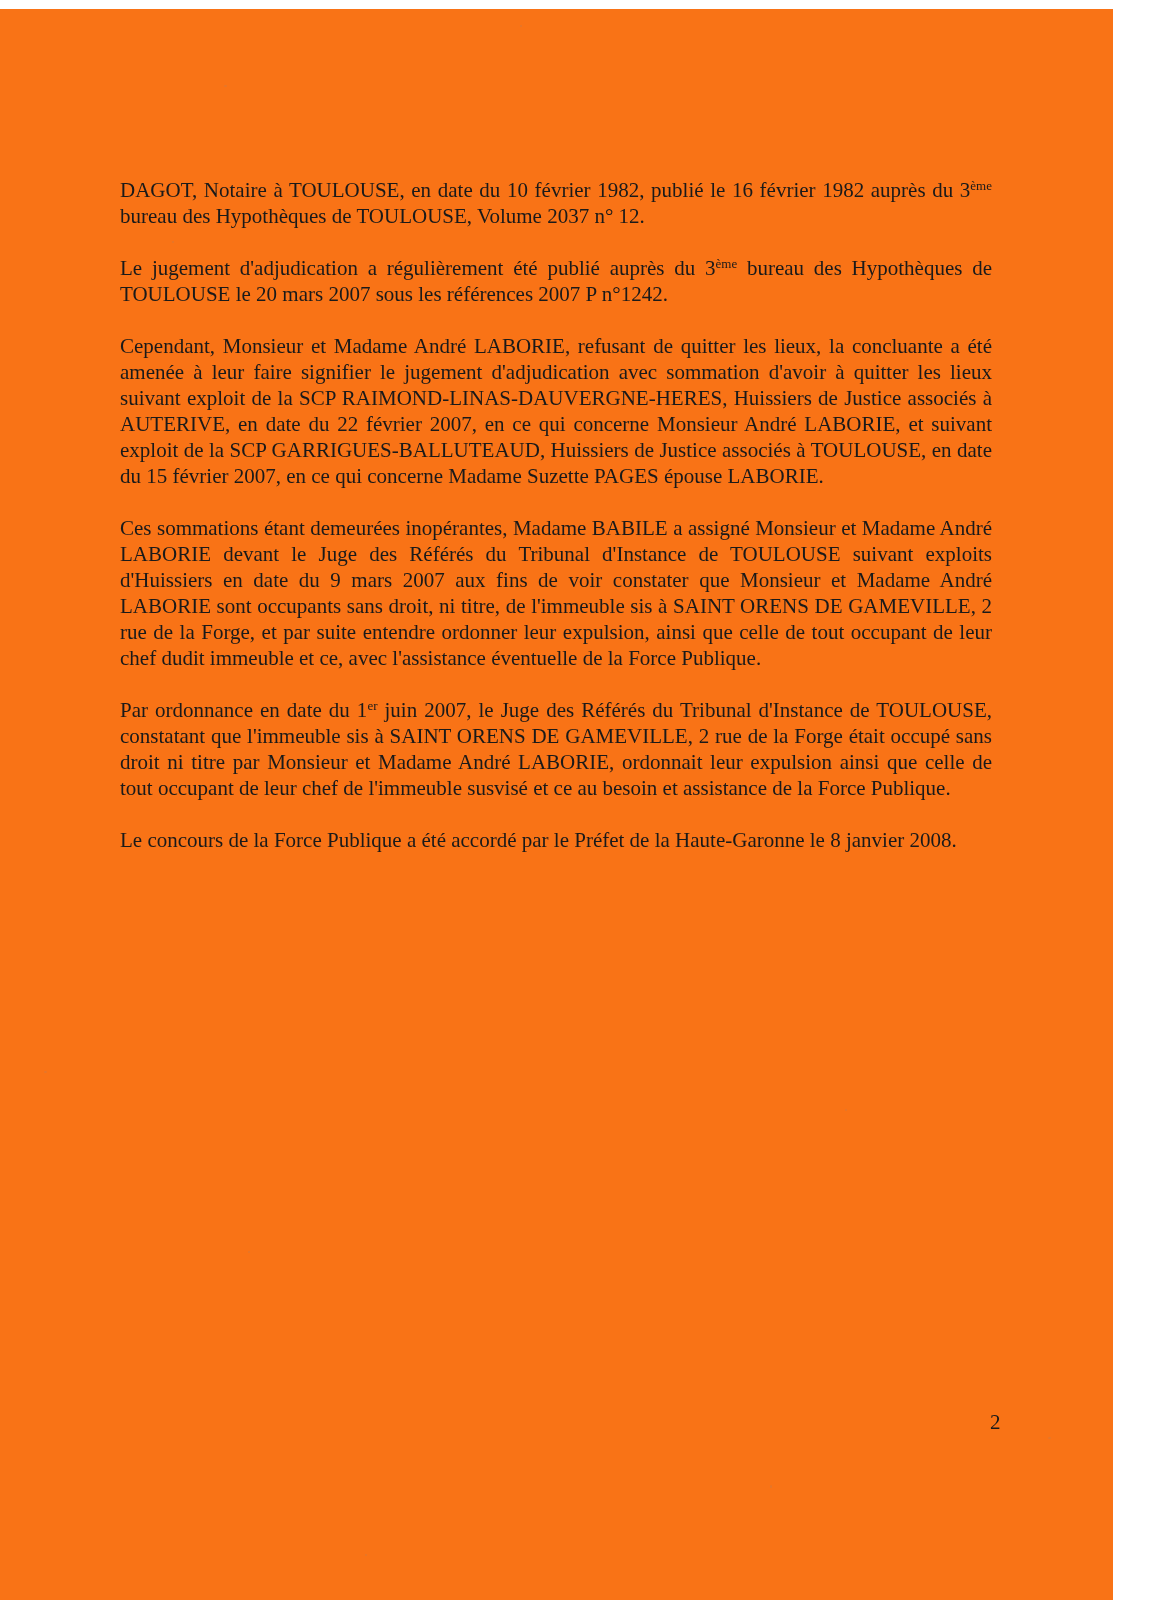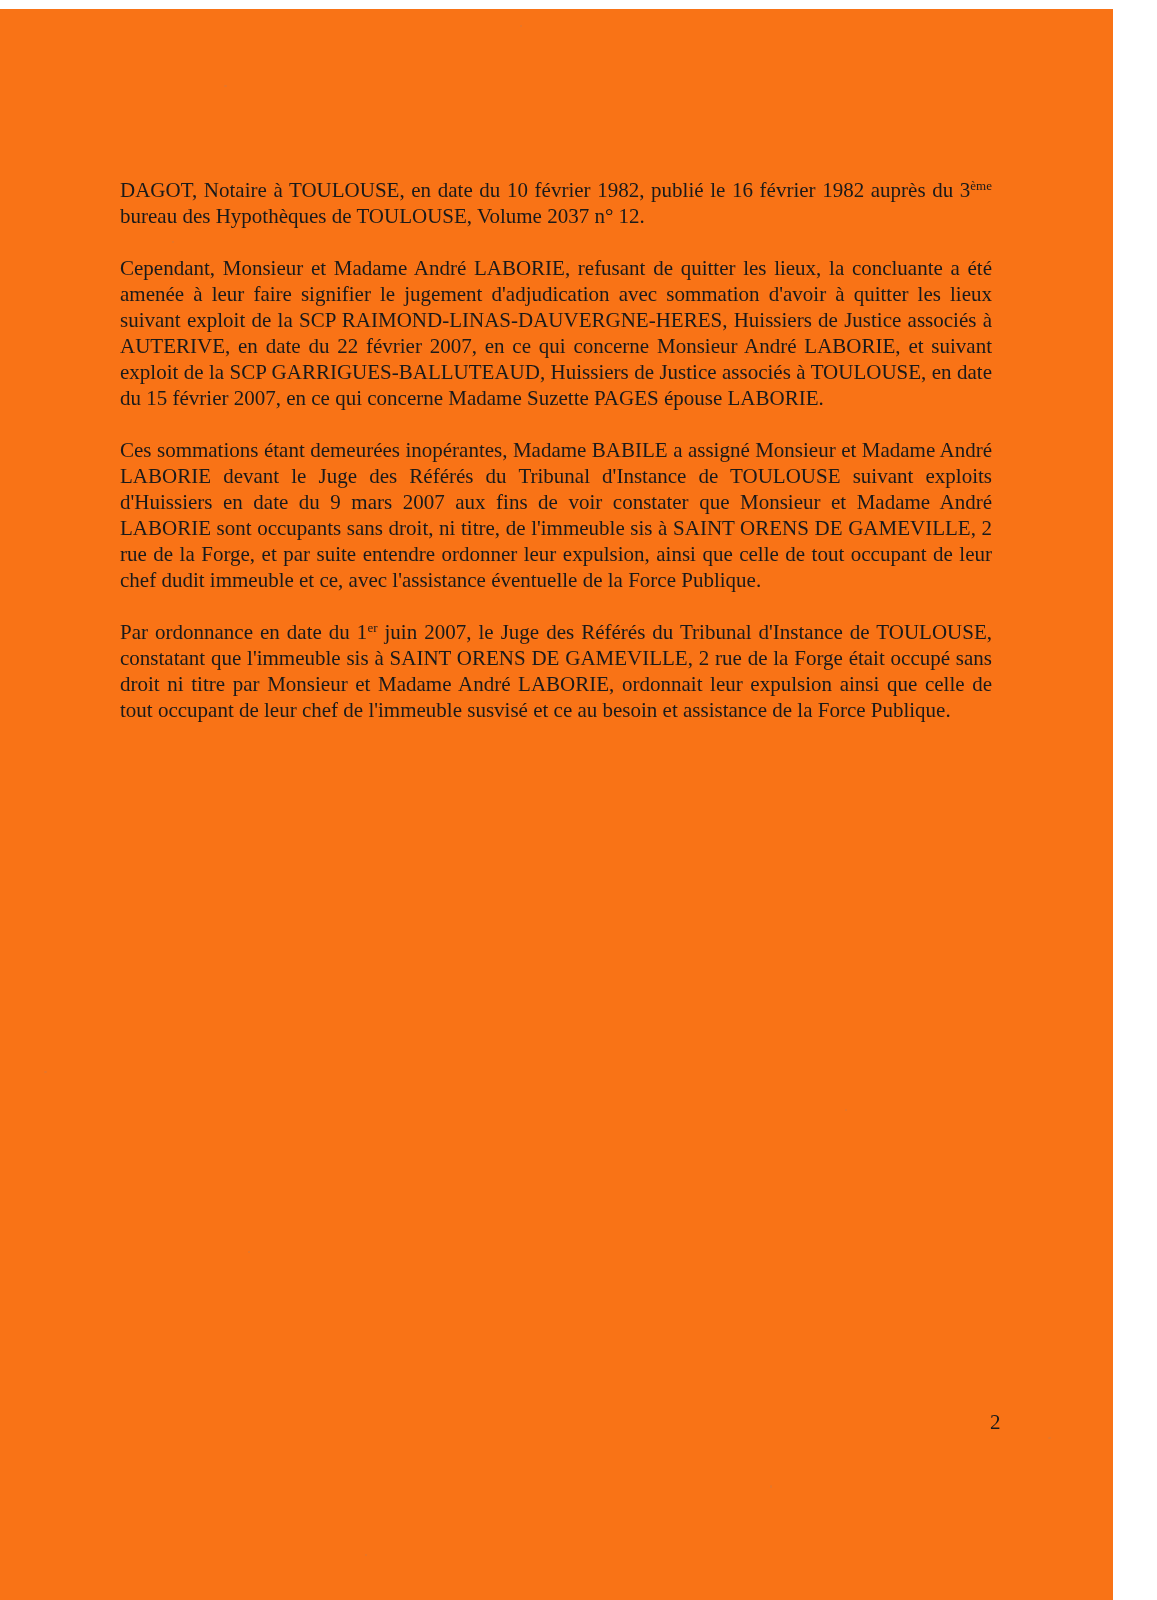--- a/index.html
+++ b/index.html
@@ -70,23 +70,25 @@
   .s8 { left: 1048px; top: 1428px; width: 3px; height: 2px; }
   .s9 { left: 845px; top: 1100px; width: 2px; height: 2px; }
 </style>
 </head>
 <body>
 
 <div class="scan-page">
 
   <div class="doc-body">
       <p>DAGOT, Notaire à TOULOUSE, en date du 10 février 1982, publié le 16 février 1982 auprès du 3<sup>ème</sup> bureau des Hypothèques de TOULOUSE, Volume 2037 n° 12.</p>
+      <p>Le jugement d'adjudication a régulièrement été publié auprès du 3<sup>ème</sup> bureau des Hypothèques de TOULOUSE le 20 mars 2007 sous les références 2007 P n°1242.</p>
       <p>Cependant, Monsieur et Madame André LABORIE, refusant de quitter les lieux, la concluante a été amenée à leur faire signifier le jugement d'adjudication avec sommation d'avoir à quitter les lieux suivant exploit de la SCP RAIMOND-LINAS-DAUVERGNE-HERES, Huissiers de Justice associés à AUTERIVE, en date du 22 février 2007, en ce qui concerne Monsieur André LABORIE, et suivant exploit de la SCP GARRIGUES-BALLUTEAUD, Huissiers de Justice associés à TOULOUSE, en date du 15 février 2007, en ce qui concerne Madame Suzette PAGES épouse LABORIE.</p>
       <p>Ces sommations étant demeurées inopérantes, Madame BABILE a assigné Monsieur et Madame André LABORIE devant le Juge des Référés du Tribunal d'Instance de TOULOUSE suivant exploits d'Huissiers en date du 9 mars 2007 aux fins de voir constater que Monsieur et Madame André LABORIE sont occupants sans droit, ni titre, de l'immeuble sis à SAINT ORENS DE GAMEVILLE, 2 rue de la Forge, et par suite entendre ordonner leur expulsion, ainsi que celle de tout occupant de leur chef dudit immeuble et ce, avec l'assistance éventuelle de la Force Publique.</p>
       <p>Par ordonnance en date du 1<sup>er</sup> juin 2007, le Juge des Référés du Tribunal d'Instance de TOULOUSE, constatant que l'immeuble sis à SAINT ORENS DE GAMEVILLE, 2 rue de la Forge était occupé sans droit ni titre par Monsieur et Madame André LABORIE, ordonnait leur expulsion ainsi que celle de tout occupant de leur chef de l'immeuble susvisé et ce au besoin et assistance de la Force Publique.</p>
+      <p>Le concours de la Force Publique a été accordé par le Préfet de la Haute-Garonne le 8 janvier 2008.</p>
     </div>
 
   <div class="page-number">2</div>
 
   <div class="speck s1"></div>
   <div class="speck s2"></div>
   <div class="speck s3"></div>
   <div class="speck s4"></div>
   <div class="speck s5"></div>
   <div class="speck s6"></div>

